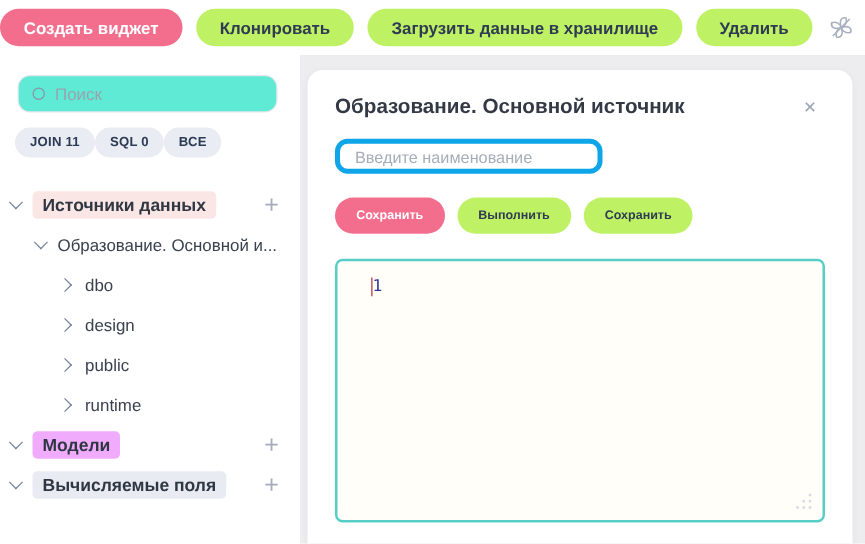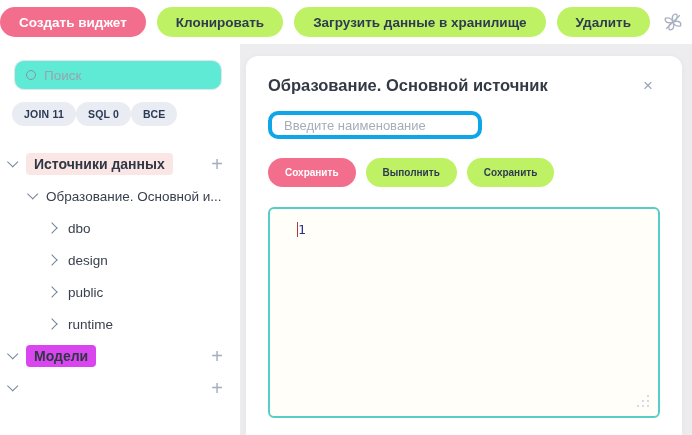--- a/index.html
+++ b/index.html
@@ -36,21 +36,21 @@
            letter-spacing:.2px; cursor:pointer; }
 
   .tree { position:absolute; left:0; top:104px; width:240px; }
   .tree-row { height:32px; display:flex; align-items:center; position:relative; cursor:pointer; }
   .lv1 { padding-left:8px; } .lv2 { padding-left:28px;align-items:center; } .lv3 { padding-left:48px; }
   .chev { width:8px; height:8px; min-width:8px; border-right:1.6px solid #76839A; border-bottom:1.6px solid #76839A;
           display:inline-block; margin-right:10px; }
   .chev-down { transform:rotate(45deg) translate(-1px,-2px); }
   .chev-right { transform:rotate(-45deg); margin-right:12px; }
   .hl { padding:3px 8px; border-radius:4px; font-weight:700; font-size:14px; color:#2F3742; }
-  .hl-pink { background:#FBE6E6; } .hl-green { background:#d946ef; } .hl-gray { background:#E9EBF3; }
+  .hl-pink { background:#FBE6E6; } .hl-green { background:#f0abfc; } .hl-gray { background:#E9EBF3; }
   .lbl { font-size:13.5px; color:#39414E; }
   .plus { position:absolute; right:17px; top:50%; transform:translateY(-50%); color:#A6AEBE;
           font-size:20px; font-weight:300; line-height:1; cursor:pointer; }
 
   
   .card { position:absolute; left:246px; top:56px; width:436px; height:379px; background:#fff;
           border-radius:12px 12px 0 0; box-shadow:0 1px 6px rgba(40,50,80,.05);
           padding:20px 22px; z-index:2; }
   .card-head { display:flex; justify-content:space-between; align-items:flex-start; }
   .card-title { font-size:16.5px; font-weight:600; color:#333945; }
@@ -143,20 +143,21 @@
     </div>
 
     <div class="tree-row lv1">
       <span class="chev chev-down"></span>
       <span class="hl hl-green">Модели</span>
       <span class="plus">+</span>
     </div>
 
     <div class="tree-row lv1">
       <span class="chev chev-down"></span>
+      <span class="hl hl-gray">Вычисляемые поля</span>
       <span class="plus">+</span>
     </div>
 
   </div>
 </div>
 
 <div class="card">
 
   <div class="card-head">
     <div class="card-title">Образование. Основной источник</div>

